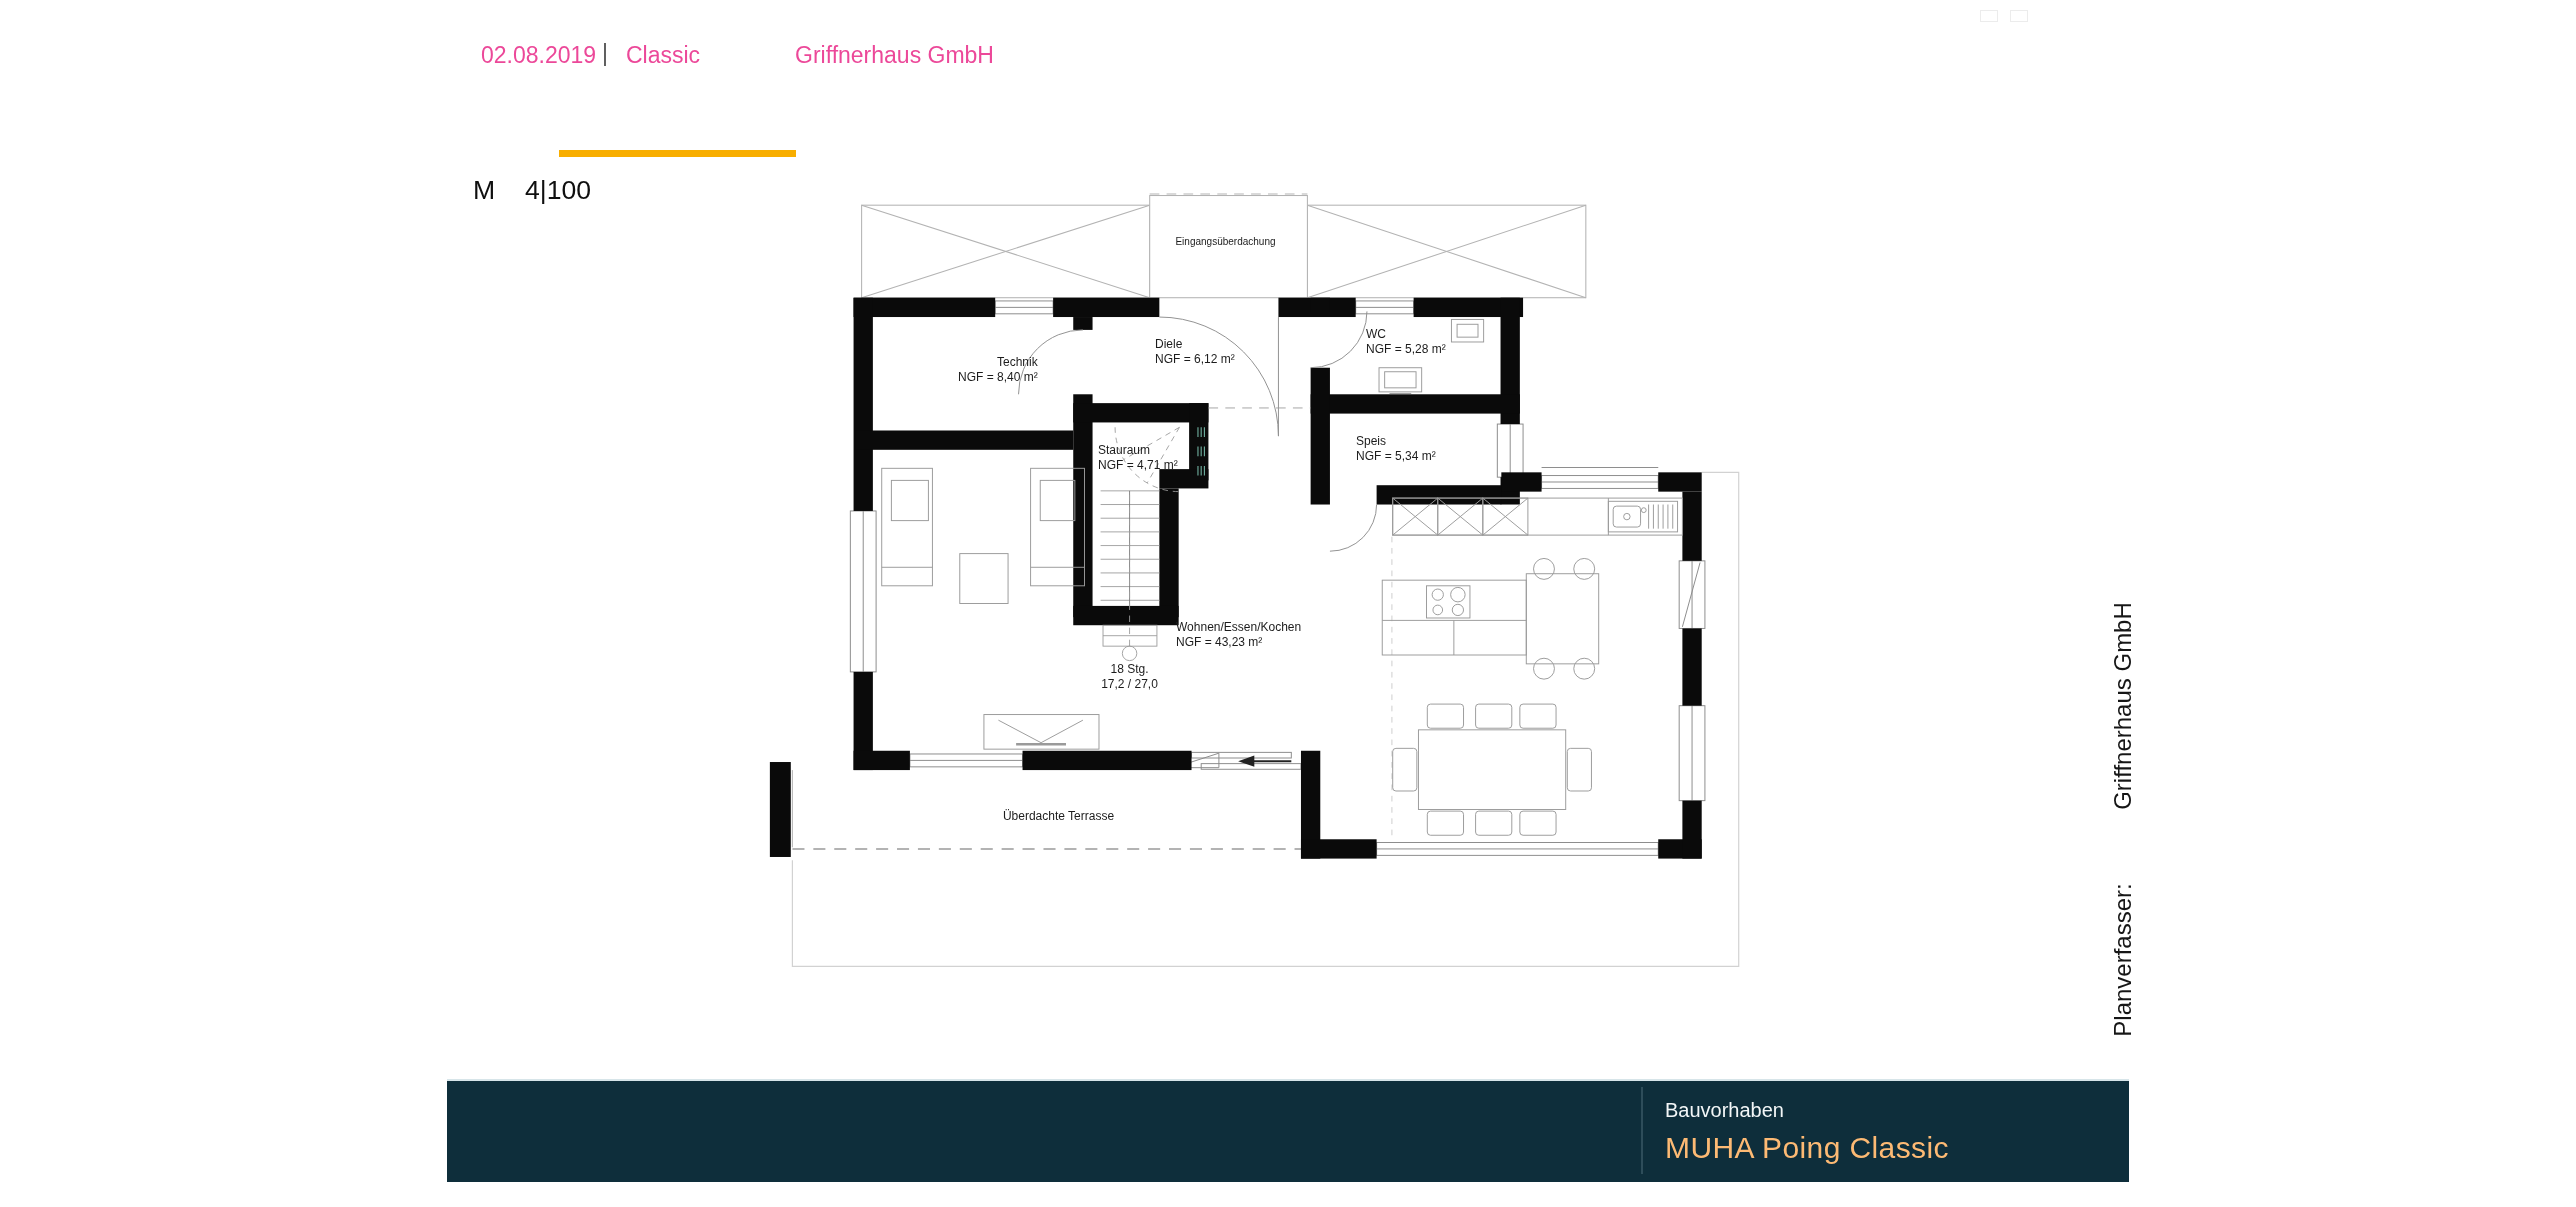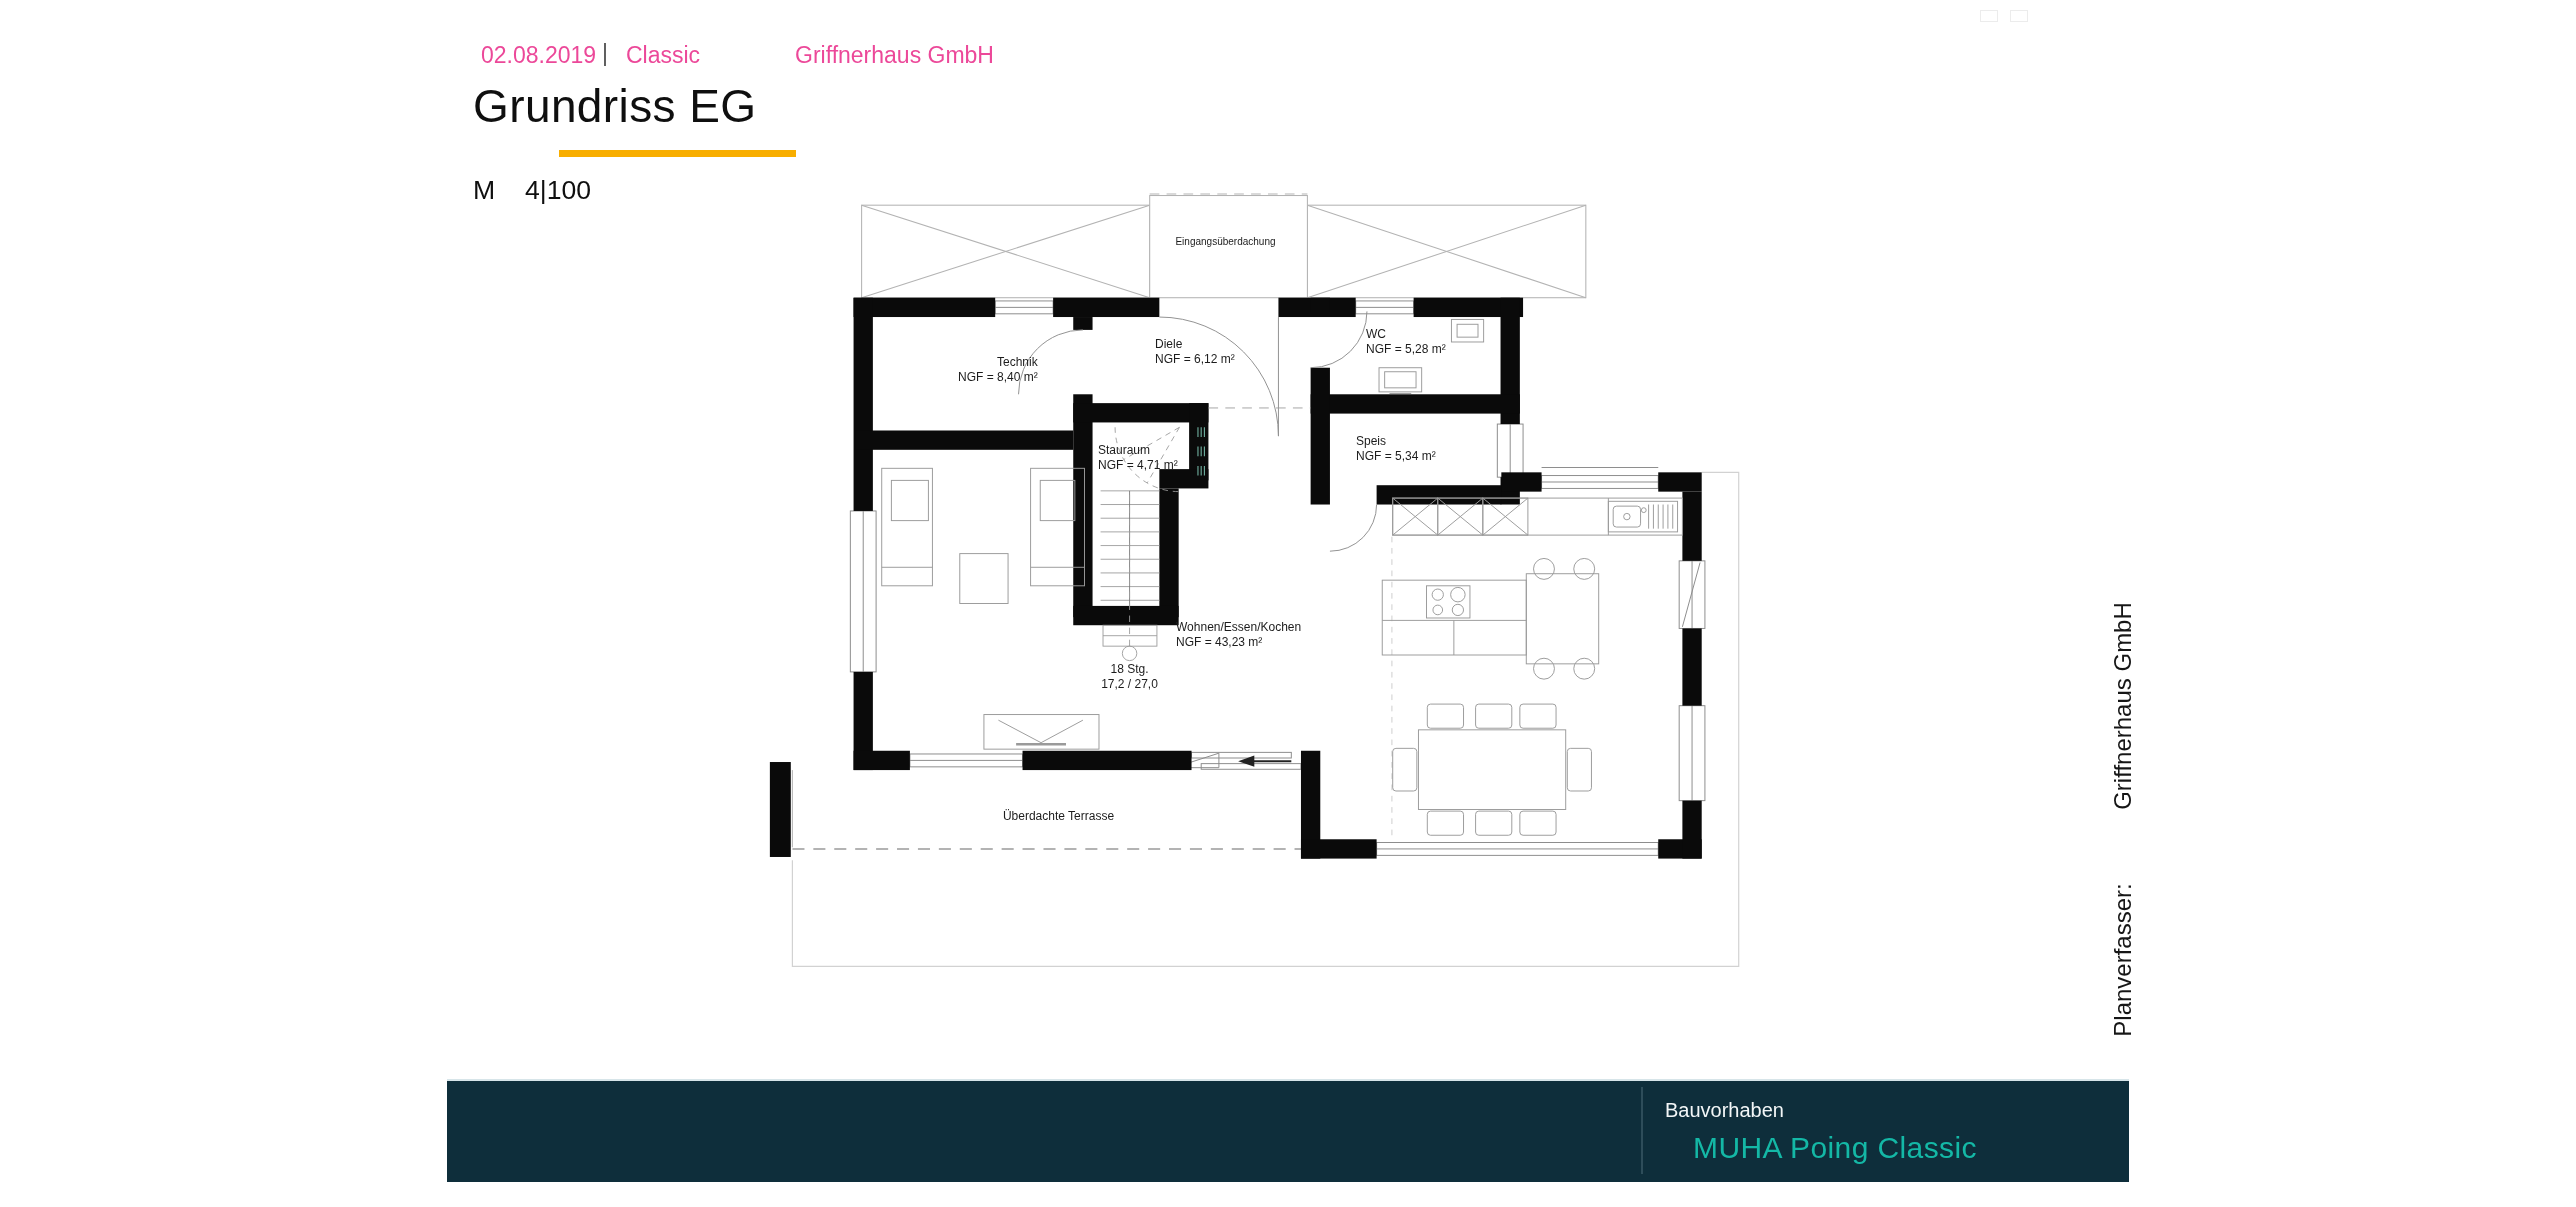--- a/index.html
+++ b/index.html
@@ -16,35 +16,34 @@
   .lbl{position:absolute;font-size:12px;line-height:15.3px;color:#1c1c1c;white-space:nowrap;}
   .lbl .rm{display:block;}
   .ctr{text-align:center;white-space:normal;}
   
   .vtext{position:absolute;font-size:24px;color:#161616;white-space:nowrap;
          transform:rotate(-90deg);text-align:center;}
   
   #footer-bar{position:absolute;text-decoration:underline;}
   #footer-bar .divider{position:absolute;width:1.6px;}
   .f-small{position:absolute;font-size:20px;color:#f2f6f7;white-space:nowrap;}
-  .f-big{position:absolute;font-size:30px;color:#14b8a6;letter-spacing:0.4px;white-space:nowrap;margin-left:28px;}
+  .f-big{position:absolute;font-size:30px;color:#fdba74;letter-spacing:0.4px;white-space:nowrap;}
   .faint-mark{position:absolute;width:16px;height:10.5px;border:1.6px solid #ececec;}
   svg{display:block;}
 </style>
 </head>
 <body>
 
 <div id="page">
 
   <div class="abs meta" style="left:481px;top:42px;">02.08.2019</div>
   <div class="abs meta" style="left:602px;top:40px;color:#555;">|</div>
   <div class="abs meta" style="left:626px;top:42px;">Classic</div>
   <div class="abs meta" style="left:795px;top:42px;">Griffnerhaus GmbH</div>
 
-  <div class="abs" id="page-title" style="left:473px;top:79px;">Grundriss EG</div>
   <div class="abs" id="accent-rule" style="left:559px;top:150px;width:237px;background:#F8AE00;"></div>
   <div class="abs scale" style="left:473px;top:175px;">M</div>
   <div class="abs scale" style="left:525px;top:175px;">4|100</div>
 
   <span class="faint-mark" style="left:1980px;top:9.7px;"></span>
   <span class="faint-mark" style="left:2010px;top:9.7px;"></span>
 
   <div id="plan">
     <svg width="1030" height="829" viewBox="0 0 1280 1030">
 

